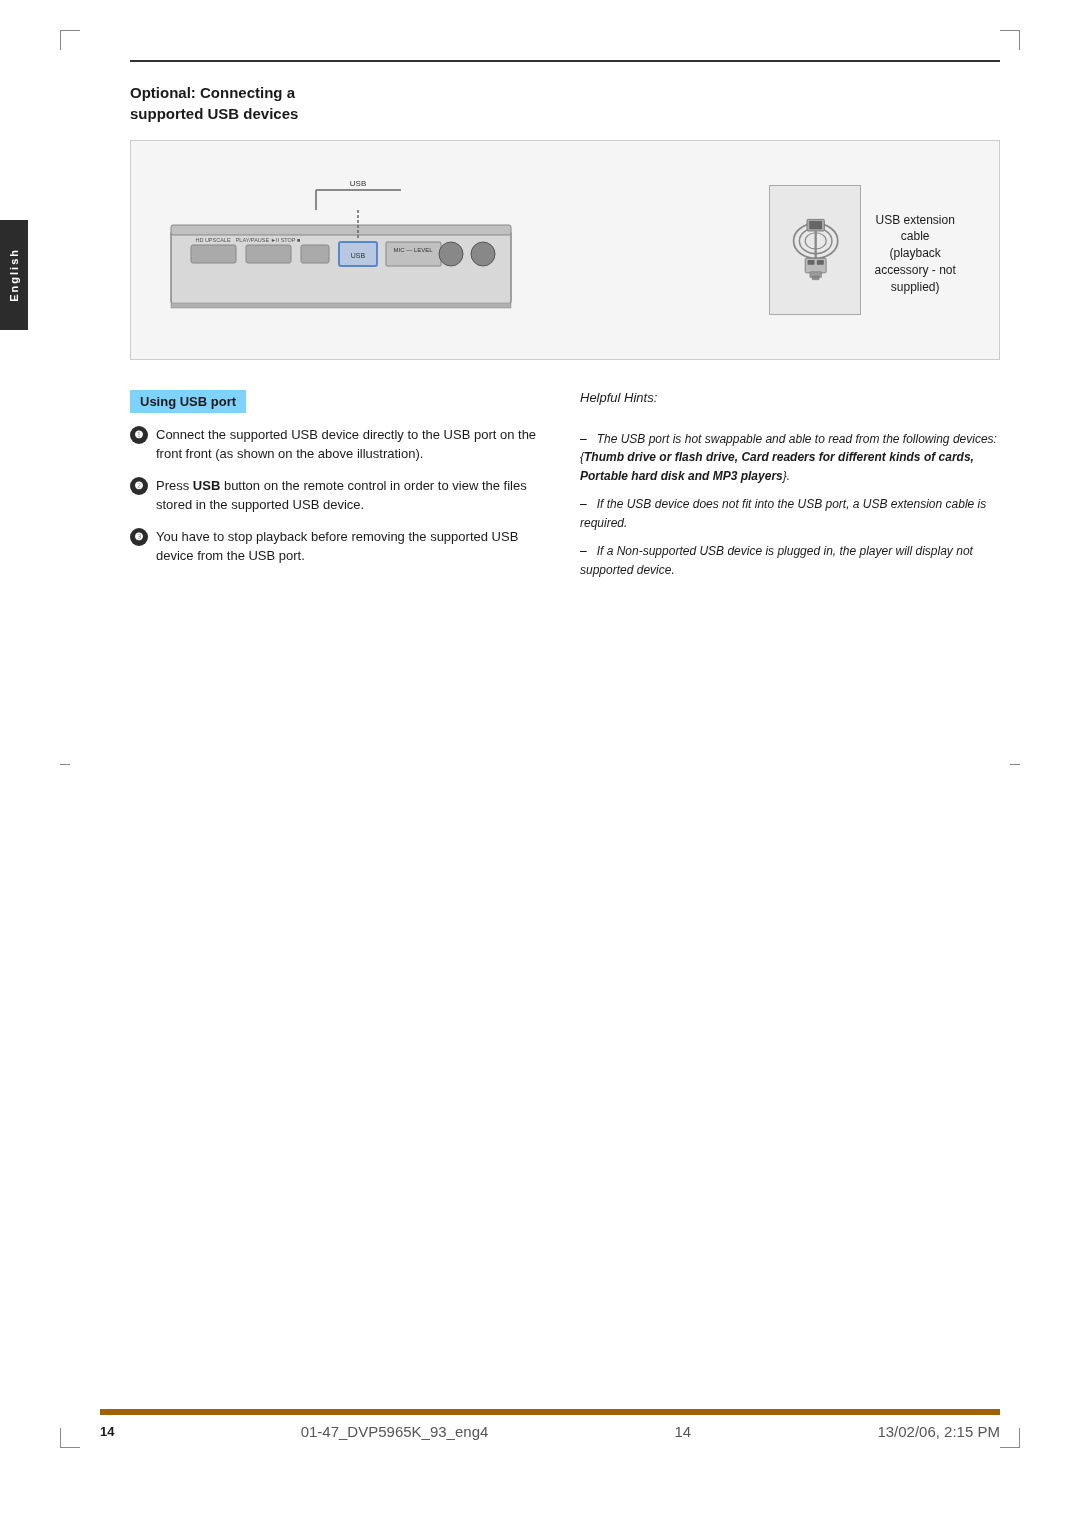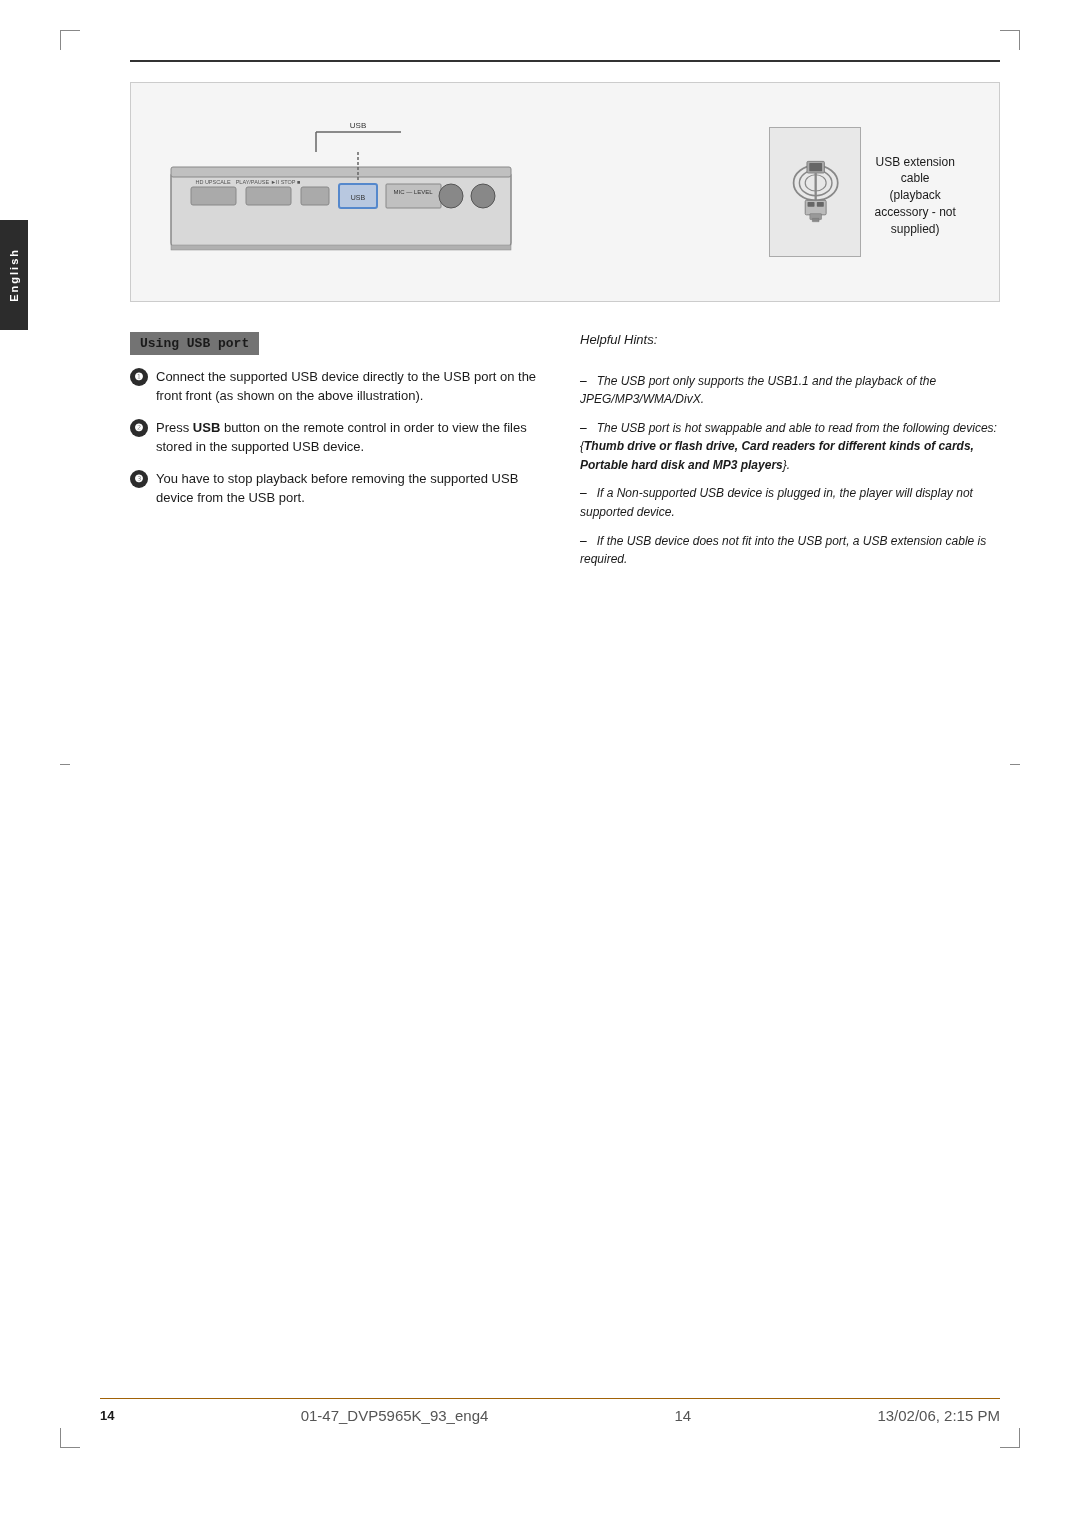--- a/index.html
+++ b/index.html
@@ -146,28 +146,27 @@
     .left-column {
       flex: 1;
     }
 
     .right-column {
       flex: 1;
     }
 
     
     .subsection-heading {
-      background: #737373;
+      background: #7dd3fc;
       color: #1a1a1a;
       font-size: 13px;
       font-weight: bold;
       padding: 4px 10px;
       margin-bottom: 12px;
       display: inline-block;
-      font-family: Liberation Mono, monospace;
     }
 
     .body-text {
       font-size: 13px;
       line-height: 1.55;
       margin-bottom: 14px;
     }
 
     
     .numbered-list {
@@ -209,24 +208,24 @@
 
     .hint-text {
       font-size: 12px;
       line-height: 1.55;
       margin-bottom: 10px;
     }
 
     
     .page-footer {
       position: absolute;
-      bottom: 104px;
+      bottom: 88px;
       left: 100px;
       right: 80px;
-      border-top: 1px solid #a16207;
+      border-top: 6px solid #a16207;
       padding-top: 8px;
       display: flex;
       justify-content: space-between;
       align-items: center;
     }
 
     .page-number-left {
       font-size: 13px;
       font-weight: bold;
     }
@@ -261,20 +260,24 @@
 
   <div class="side-mark left"></div>
   <div class="side-mark right"></div>
 
   <div class="english-tab">
     <span>English</span>
   </div>
 
   <div class="title-underline"></div>
 
+  <div class="section-heading">
+    <span>Optional: Connecting a</span><br>
+    <span>supported USB devices</span>
+  </div>
 
   <div class="image-area">
 
     <div class="dvd-player-illus">
       <svg class="dvd-svg" viewBox="0 0 380 160" xmlns="http://www.w3.org/2000/svg">
 
         <rect x="10" y="60" width="340" height="75" rx="4" ry="4" fill="#d8d8d8" stroke="#888" stroke-width="1.5"></rect>
 
         <rect x="10" y="55" width="340" height="10" rx="2" ry="2" fill="#c0c0c0" stroke="#888" stroke-width="1"></rect>
 
@@ -354,34 +357,31 @@
           <span>You have to stop playback before removing the supported USB device from the USB port.</span>
         </li>
       </ul>
 
     </div>
 
     <div class="right-column">
 
       <p class="helpful-hints-title">Helpful Hints:</p>
 
-      <p class="hint-text">
-        <em>– &nbsp; The USB port only supports the USB1.1 and the playback of the JPEG/MP3/WMA/DivX.</em>
-      </p>
 
       <p class="hint-text">
         <em>– &nbsp; The USB port is hot swappable and able to read from the following devices: {<strong>Thumb drive or flash drive, Card readers for different kinds of cards, Portable hard disk and MP3 players</strong>}.</em>
       </p>
 
       <p class="hint-text">
+        <em>– &nbsp; If the USB device does not fit into the USB port, a USB extension cable is required.</em>
+      </p>
+
+      <p class="hint-text">
         <em>– &nbsp; If a Non-supported USB device is plugged in, the player will display not supported device.</em>
-      </p>
-
-      <p class="hint-text">
-        <em>– &nbsp; If the USB device does not fit into the USB port, a USB extension cable is required.</em>
       </p>
 
     </div>
 
   </div>
 
   <div class="page-footer">
     <span class="page-number-left">14</span>
     <span class="footer-text">01-47_DVP5965K_93_eng4</span>
     <span class="footer-text">14</span>

